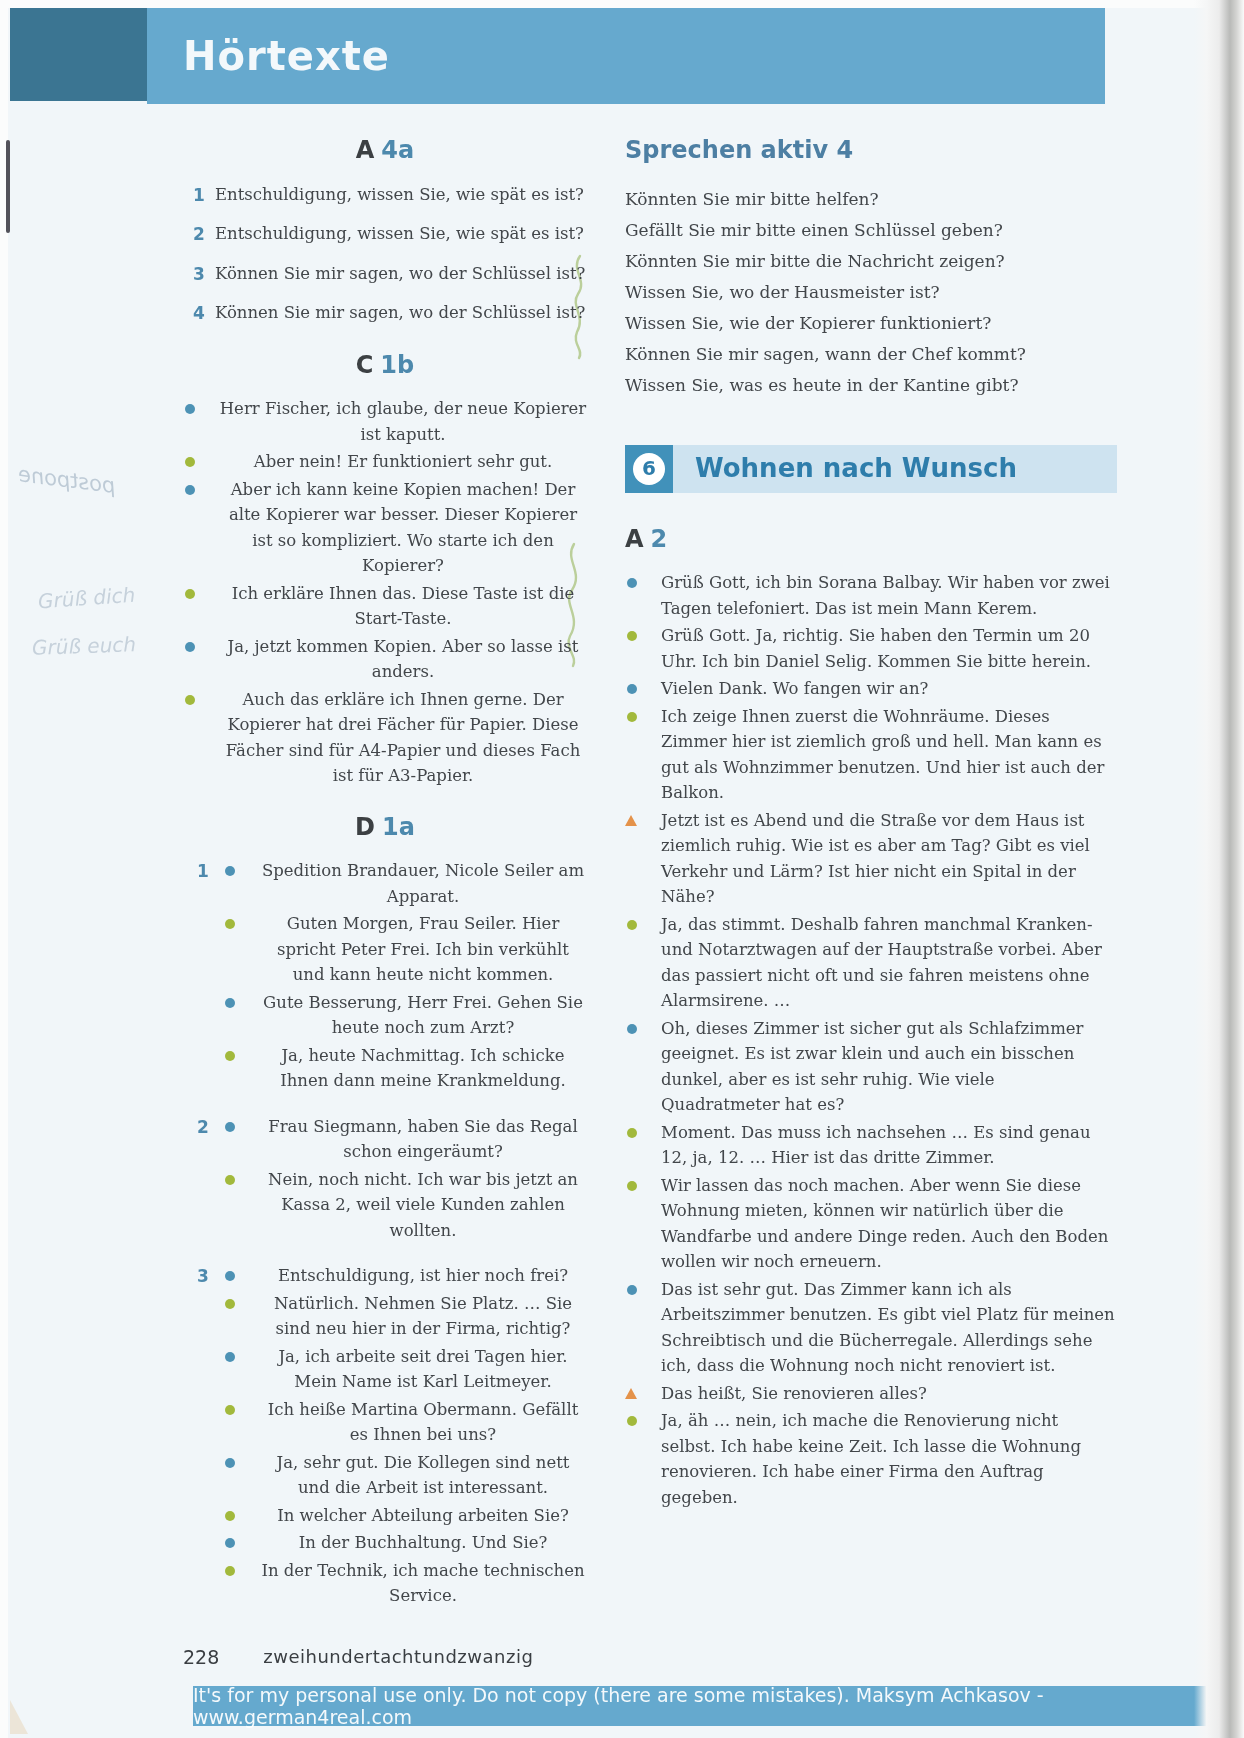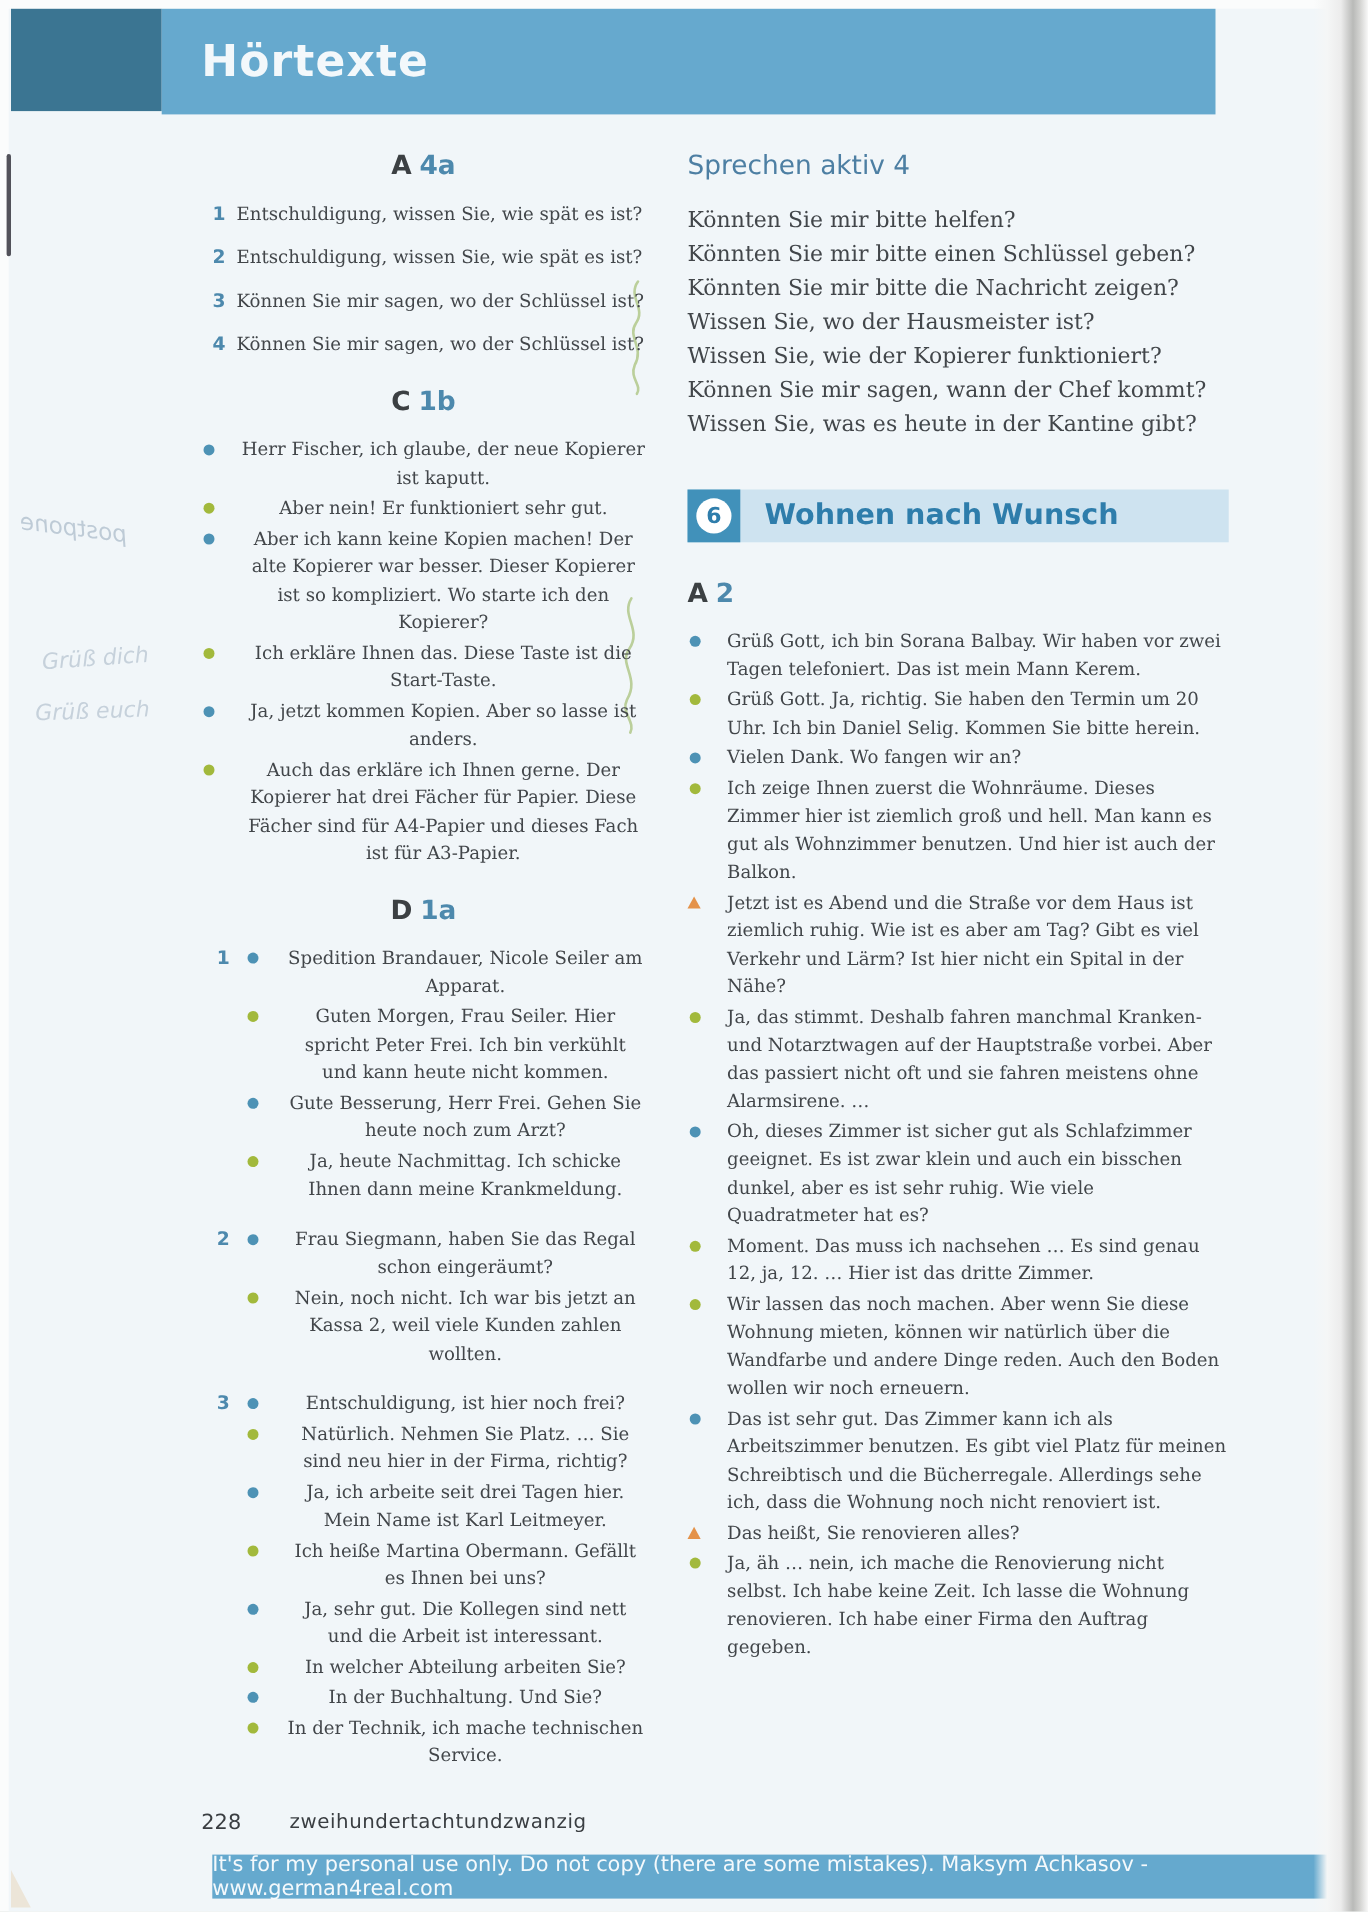--- a/index.html
+++ b/index.html
@@ -24,21 +24,21 @@
 
   
   .col { position:absolute; color:#42464a; font-size:16.5px; line-height:25.5px; }
   .col-left  { left:183px; top:138px; width:404px;text-align:center; }
   .col-right { left:625px; top:138px; width:492px; }
 
   .sec-head { font-family:"DejaVu Sans", sans-serif; font-weight:bold;
               font-size:24px; color:#3c4043; margin:26px 0 18px 0; }
   .sec-head:first-child { margin-top:0; }
   .sec-head .hnum { color:#4d89ad; margin-left:7px; }
-  .sec-head-blue { font-family:"DejaVu Sans", sans-serif; font-weight:normal;
+  .sec-head-blue { font-family:"DejaVu Sans", sans-serif; font-weight:bold;
               font-size:24px; color:#4d7fa3; margin:0 0 20px 0; }
 
   
   .numline { display:flex; margin-bottom:13px; }
   .numline .n { flex:0 0 32px; font-family:"DejaVu Sans", sans-serif;
                 font-weight:bold; color:#4d89ad; font-size:17px; padding-top:1px; }
 
   
   .line { display:flex; margin-bottom:2px; }
   .line .marker { flex:0 0 36px; position:relative; }
@@ -54,21 +54,21 @@
       border-left:6px solid transparent; border-right:6px solid transparent;
       border-bottom:11px solid #e4924a; }
 
   
   .group { display:flex; margin-bottom:18px; }
   .group .gnum { flex:0 0 40px; font-family:"DejaVu Sans", sans-serif;
                  font-weight:bold; color:#4d89ad; font-size:17px; padding-top:1px; }
   .group .glines { flex:1; }
 
   
-  .plain { line-height:31px; font-size:20px; }
+  .plain { line-height:31px; font-size:17px; }
 
   
   .chapter { display:flex; align-items:stretch; height:48px; margin:44px 0 34px 0;
              background:#cee3f0; }
   .chap-sq { flex:0 0 48px; background:#4191ba; display:flex;
              align-items:center; justify-content:center; }
   .chap-circle { width:32px; height:32px; border-radius:50%; background:#ffffff;
              display:flex; align-items:center; justify-content:center;
              font-family:"DejaVu Sans", sans-serif; font-weight:bold;
              font-size:20px; color:#2e7dab; }
@@ -255,21 +255,21 @@
           <span class="txt">In der Technik, ich mache technischen Service.</span>
         </div>
       </div>
     </div>
   </div>
 
   <div class="col col-right">
 
     <div class="sec-head-blue">Sprechen aktiv 4</div>
     <div class="plain">Könnten Sie mir bitte helfen?</div>
-    <div class="plain">Könnten Sie mir bitte einen Schlüssel geben?</div>
+    <div class="plain">Gefällt Sie mir bitte einen Schlüssel geben?</div>
     <div class="plain">Könnten Sie mir bitte die Nachricht zeigen?</div>
     <div class="plain">Wissen Sie, wo der Hausmeister ist?</div>
     <div class="plain">Wissen Sie, wie der Kopierer funktioniert?</div>
     <div class="plain">Können Sie mir sagen, wann der Chef kommt?</div>
     <div class="plain">Wissen Sie, was es heute in der Kantine gibt?</div>
 
     <div class="chapter">
       <div class="chap-sq">
         <div class="chap-circle">6</div>
       </div>

